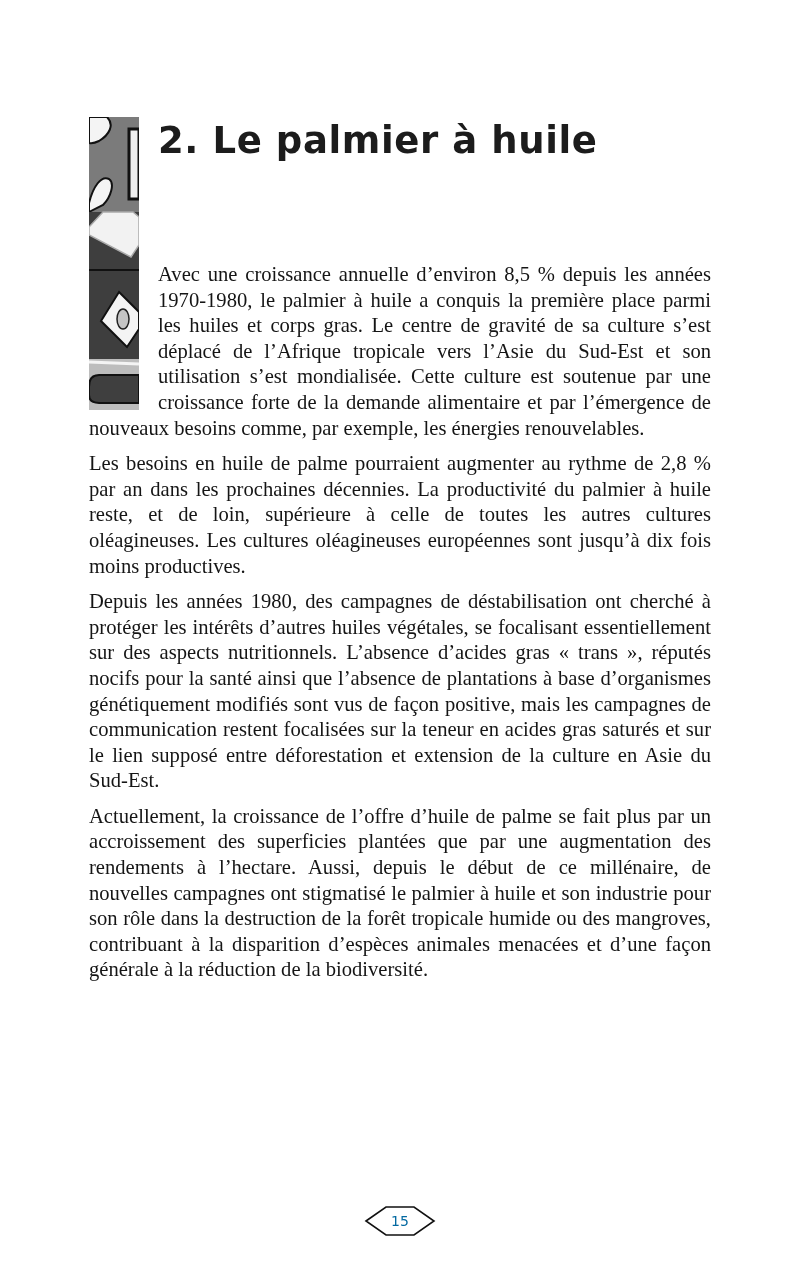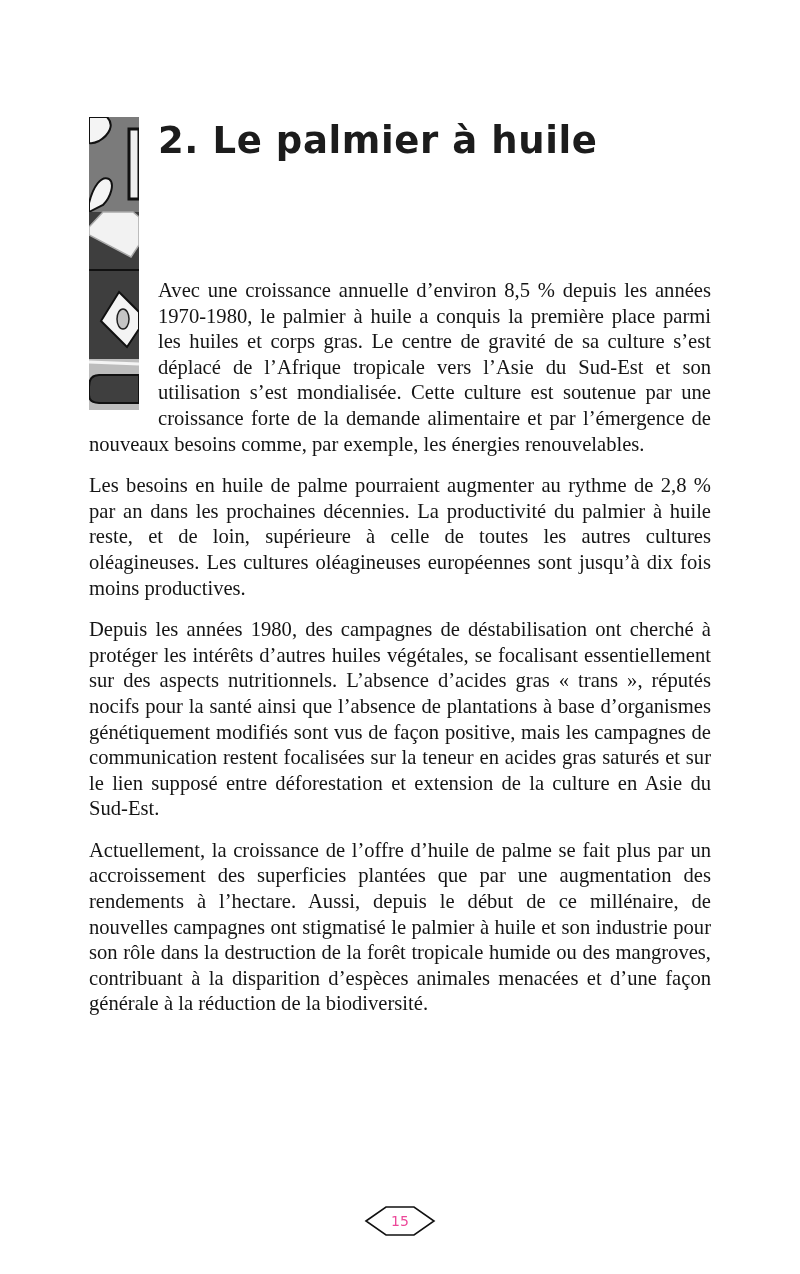--- a/index.html
+++ b/index.html
@@ -54,21 +54,21 @@
       top: 262px;
       width: 622px;
       font-family: "Liberation Serif", serif;
       font-size: 20.6px;
       line-height: 25.6px;
       color: #151515;
       text-align: justify;
       hyphens: manual;
     }
     .body-text p {
-      margin: 16px 0 10px 0;
+      margin: 0 0 10px 0;
     }
     .float-spacer {
       float: left;
       width: 69px;
       height: 153px;
       margin-top: 0;
     }
 
     
     .page-num {
@@ -81,21 +81,21 @@
     .page-num svg { position: absolute; left: 0; top: 0; }
     .page-num-label {
       position: absolute;
       left: 0; top: 0;
       width: 72px;
       height: 32px;
       line-height: 32px;
       text-align: center;
       font-family: "DejaVu Sans", sans-serif;
       font-size: 14px;
-      color: #ec4899;
+      color: #0369a1;
     }
   </style>
 </head>
 <body>
 
 <div class="page">
 
   <div class="deco-strip">
     <svg width="50" height="293" viewBox="0 0 50 293" xmlns="http://www.w3.org/2000/svg">
 

